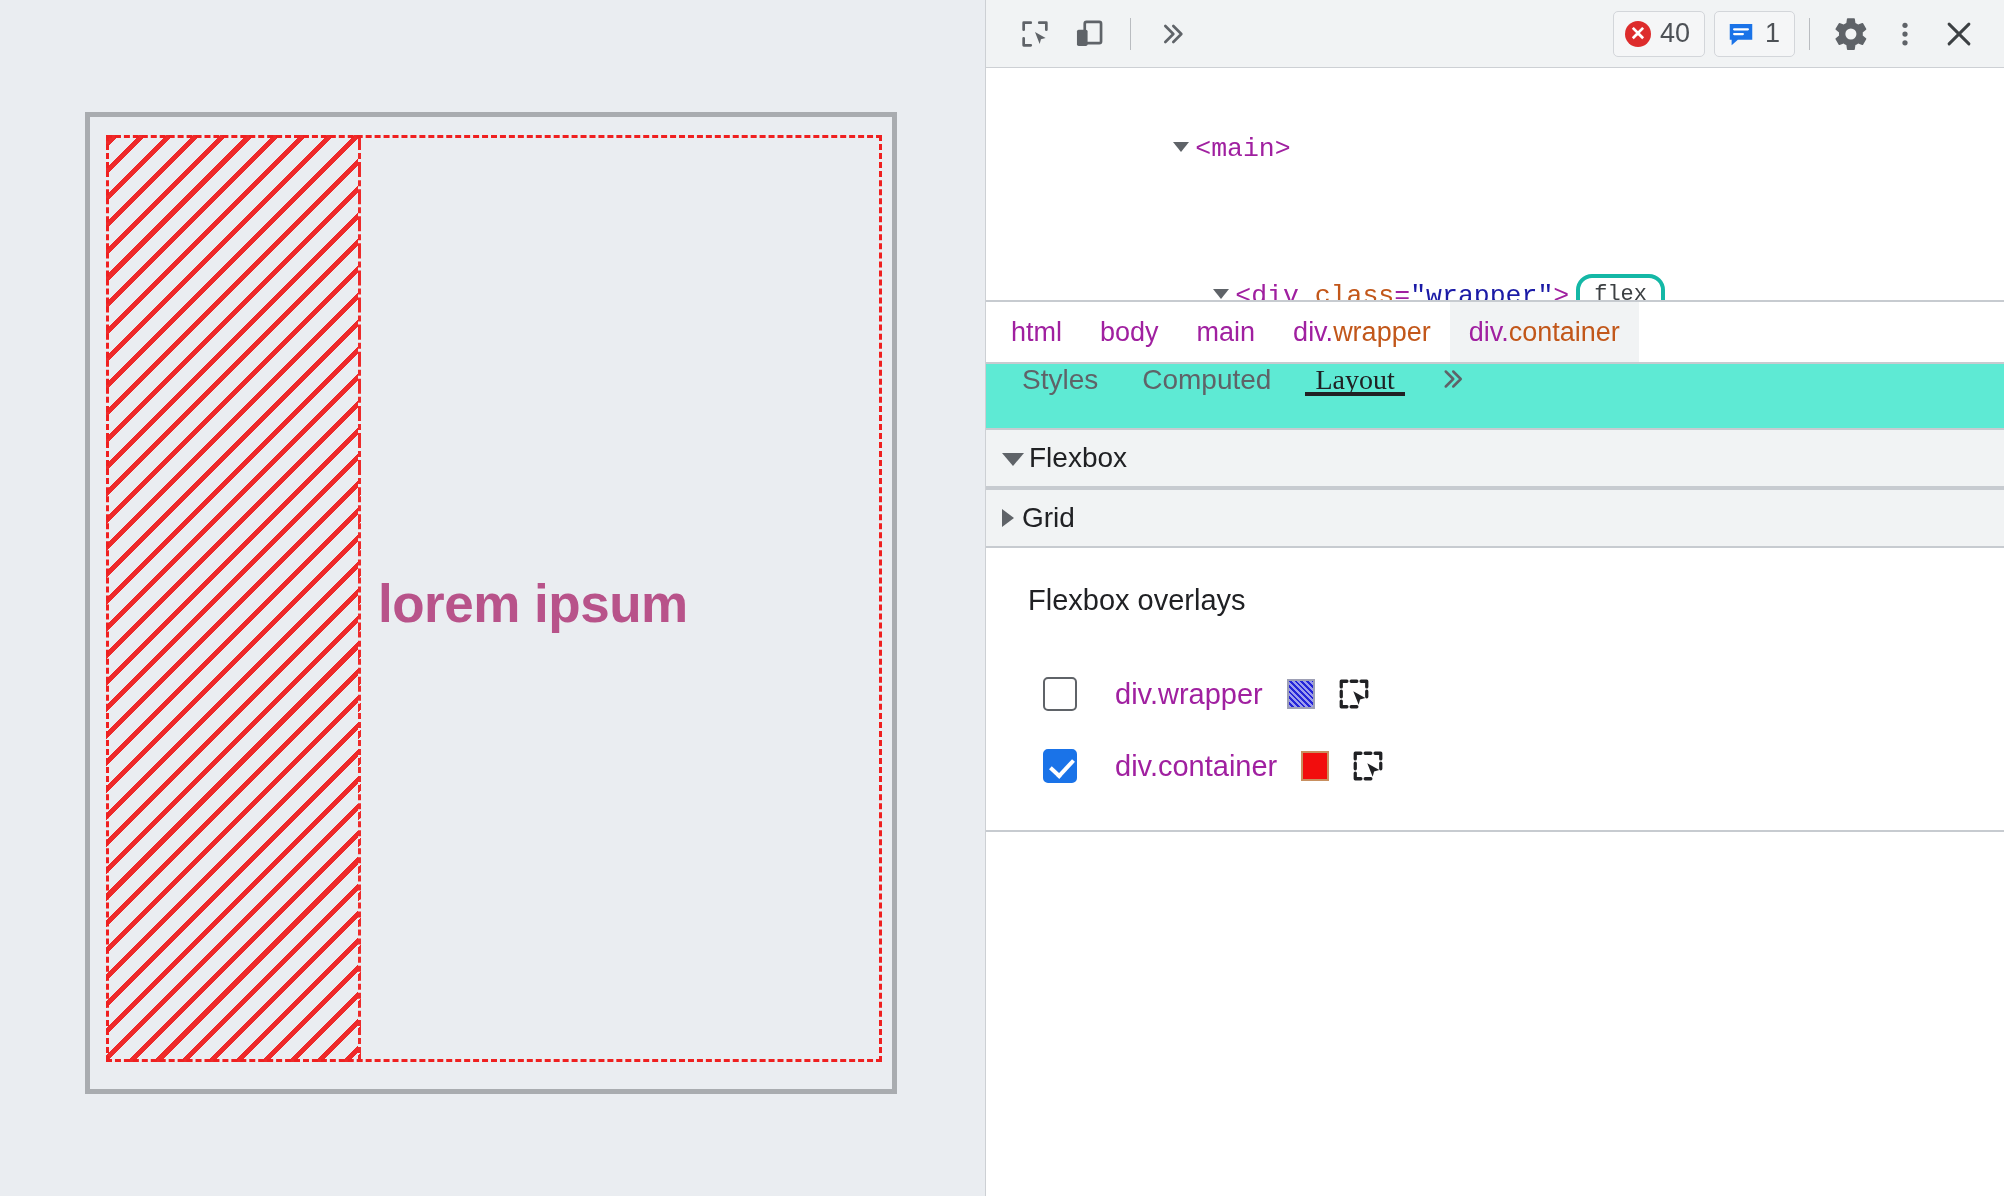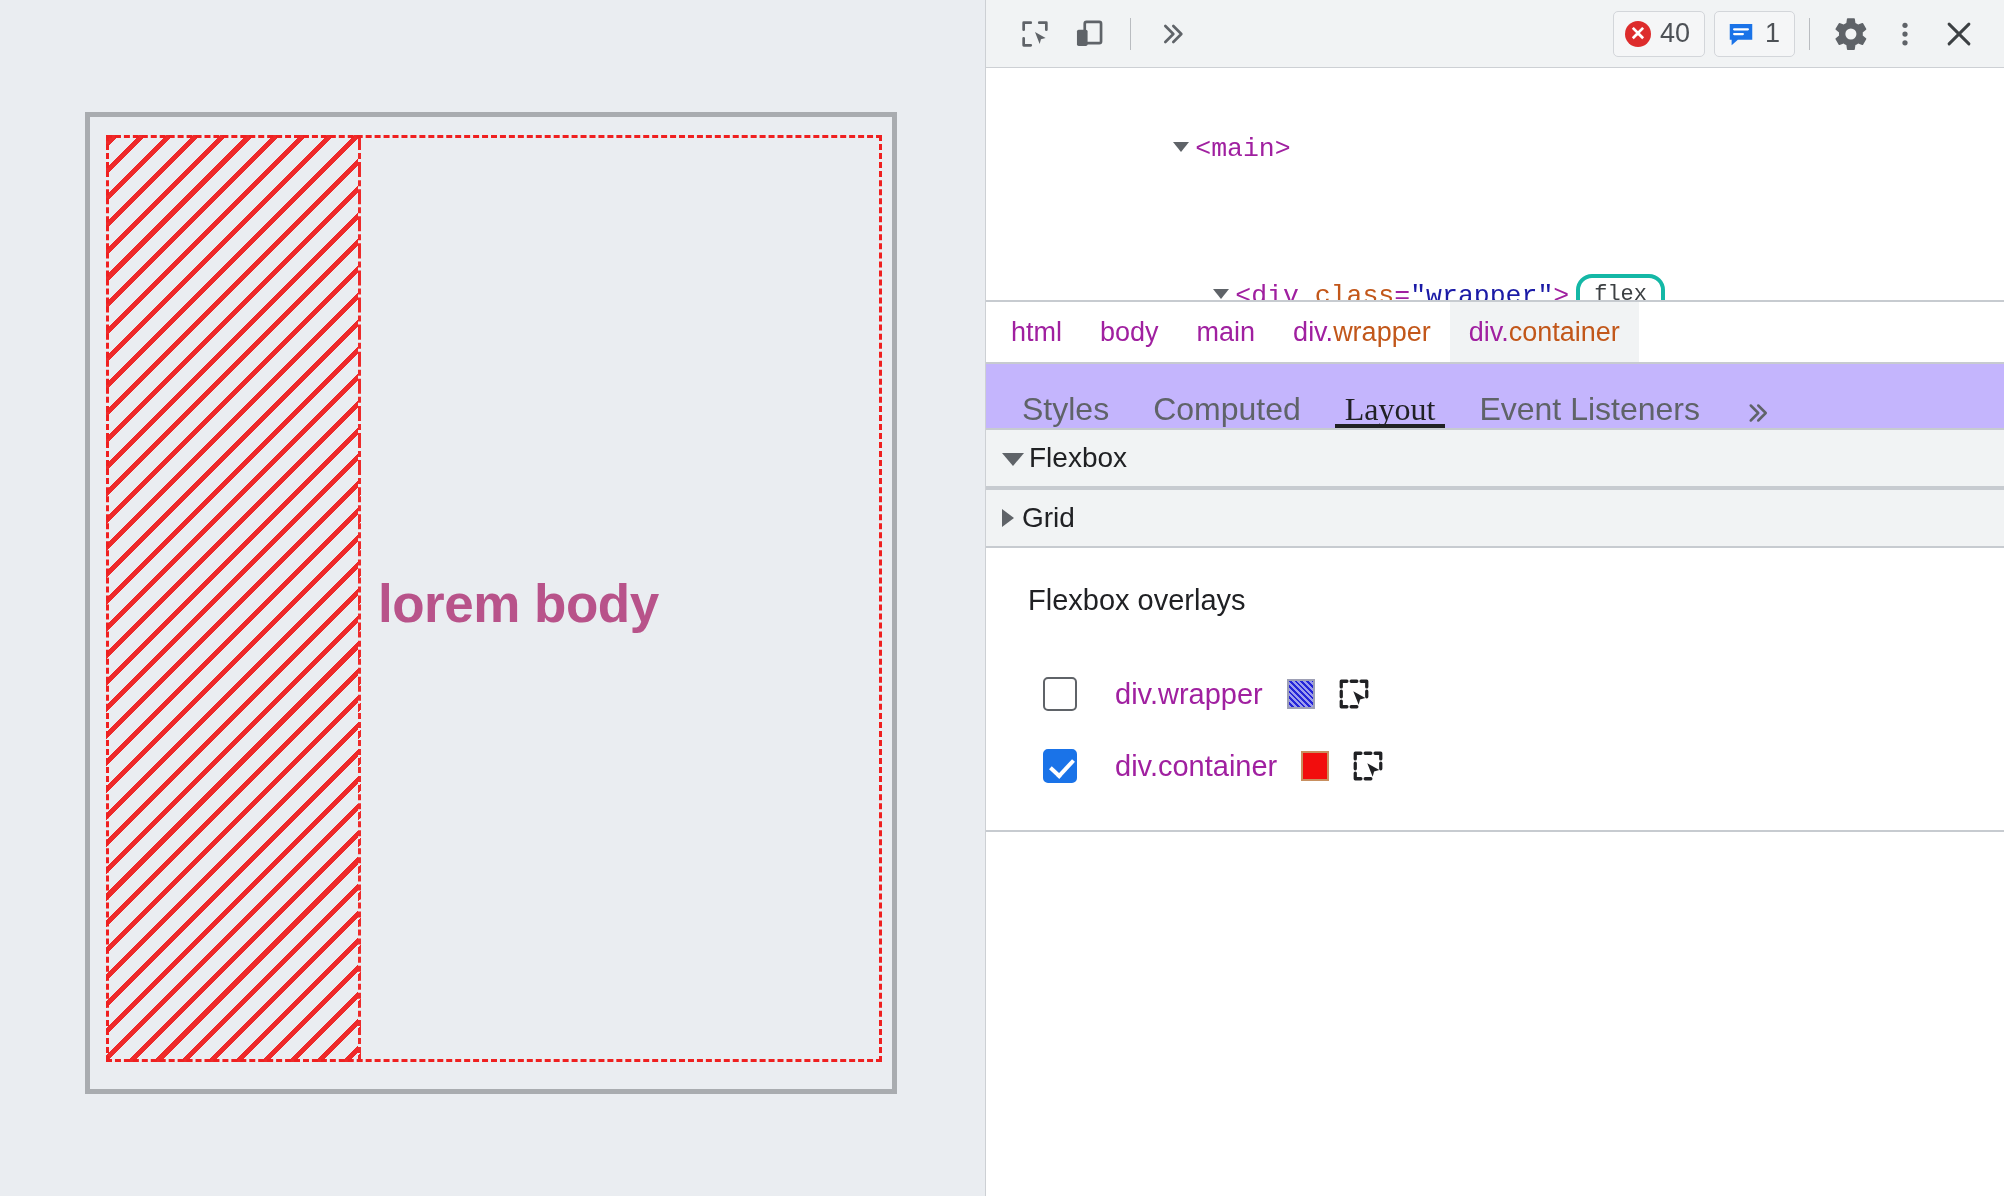--- a/index.html
+++ b/index.html
@@ -196,26 +196,26 @@
     white-space: nowrap;
     align-self: stretch;
     display: flex; align-items: center;
   }
   .crumb .cls { color: #c2571a; }
   .crumb.active { background: #f1f3f4; }
 
   
   .subtabs {
     flex: 0 0 66px;
-    background: #c4b5fd;
+    background: #5eead4;
     border-top: 2px solid #c7cbd0;
     display: flex;
-    align-items: flex-end;
+    align-items: flex-start;
     padding-left: 14px;
-    font-size: 32px;
+    font-size: 28px;
   }
   .subtab {
     display: flex; align-items: center;
     padding: 0 22px;
     color: #5f6368;
     cursor: pointer;
     position: relative;
     white-space: nowrap;
   }
   .subtab.active { color: #202124; font-family: Liberation Serif, serif; }
@@ -324,21 +324,21 @@
 </head>
 <body>
 
 <div id="app">
 
   <div class="viewport-pane">
     <div class="page-frame">
       <div class="wrapper-box">
         <div class="container-overlay"></div>
         <div class="hatch-region"></div>
-        <div class="lorem-heading">lorem body</div>
+        <div class="lorem-heading">lorem ipsum</div>
       </div>
     </div>
   </div>
 
   <div class="devtools">
 
     <div class="dt-toolbar">
 
       <div class="tb-btn">
         <svg class="icon-svg" width="34" height="34" viewBox="0 0 24 24" aria-hidden="true">
@@ -424,21 +424,20 @@
       <div class="crumb active">
           <span>div.</span>
           <span class="cls">container</span>
         </div>
     </div>
 
     <div class="subtabs">
       <div class="subtab">Styles</div>
       <div class="subtab">Computed</div>
       <div class="subtab active">Layout</div>
-      <div class="subtab">Event Listeners</div>
       <div class="subtab-more">
         <svg class="icon-svg" width="30" height="30" viewBox="0 0 24 24" aria-hidden="true">
           <path d="M7 6l6 6-6 6M13 6l6 6-6 6" fill="none" stroke="#5f6368" stroke-width="2" stroke-linecap="round" stroke-linejoin="round"></path>
         </svg>
       </div>
     </div>
 
     <div class="layout-body">
 
       <div class="section-head">

